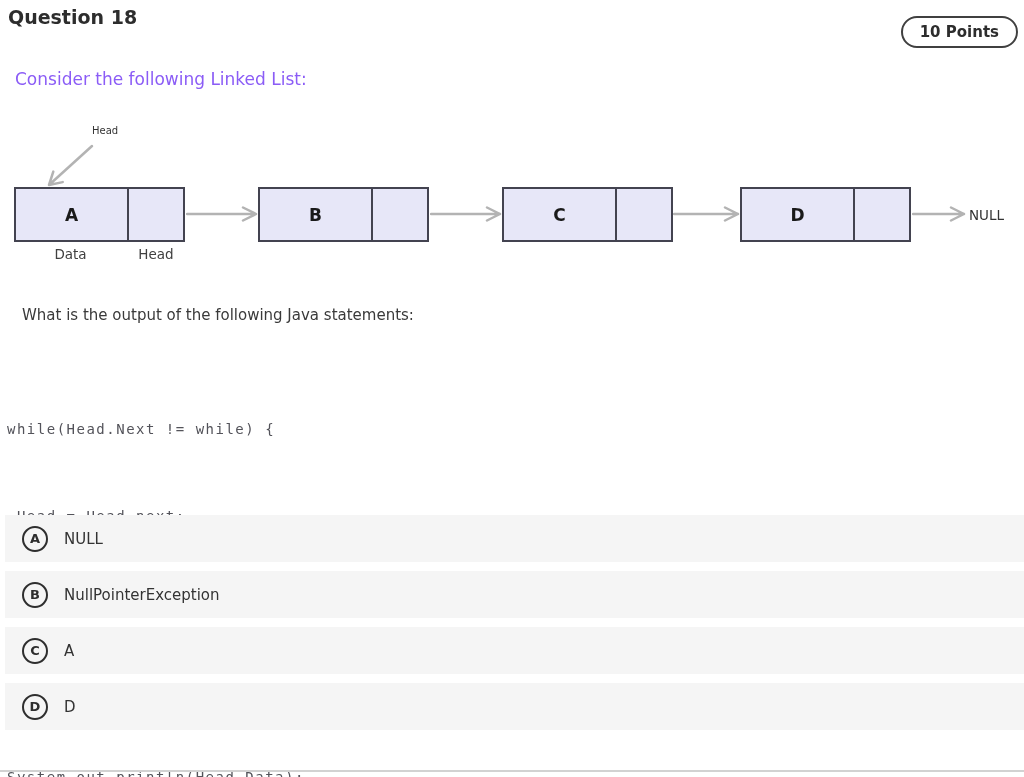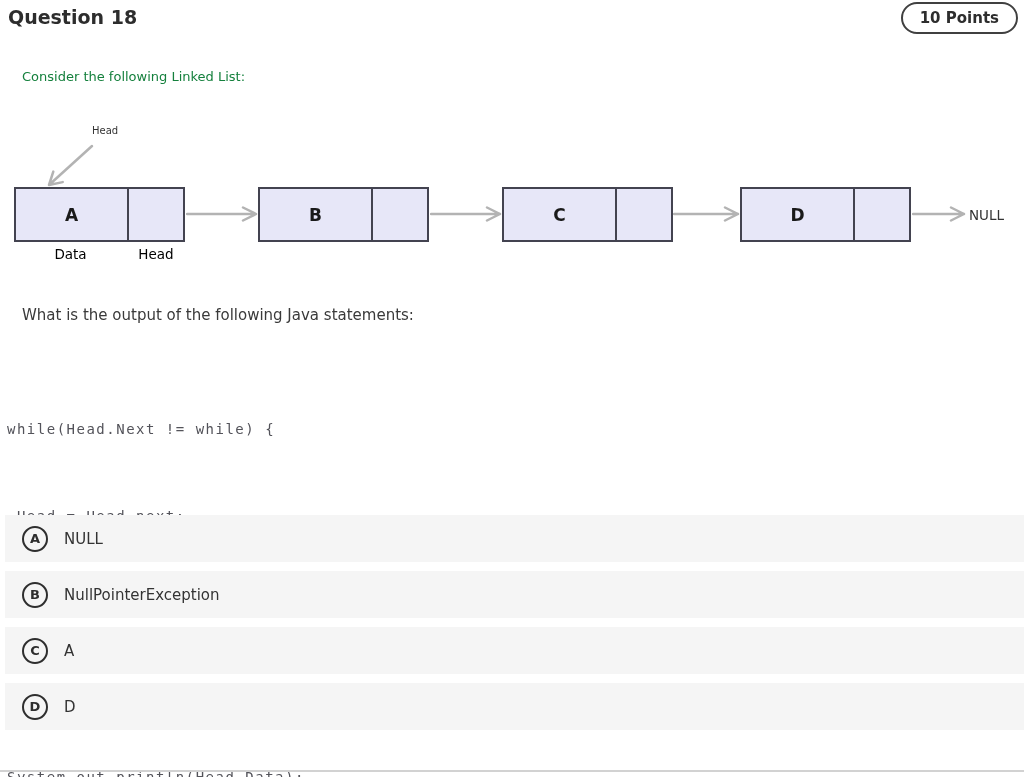--- a/index.html
+++ b/index.html
@@ -4,45 +4,45 @@
 <style>
   * { margin:0; padding:0; box-sizing:border-box; }
   html,body { background:#ffffff; }
   .page {
     position:relative; width:1024px; height:777px; background:#ffffff;
     font-family:"DejaVu Sans","Liberation Sans",sans-serif; color:#3a3a3a;
     overflow:hidden;
   }
   .q-title { position:absolute; left:8px; top:6px; font-size:19px; font-weight:bold; color:#2d2d2d; }
   .points-badge {
-    position:absolute; right:6px; top:2px; height:32px; padding:0 17px;
+    position:absolute; right:6px; top:16px; height:32px; padding:0 17px;
     border:2px solid #404040; border-radius:17px;
     display:flex; align-items:center; font-size:15px; font-weight:bold; color:#2d2d2d; background:#fff;
   }
-  .intro-text { position:absolute; left:22px; top:69px; font-size:13px; color:#15803d; }
+  .intro-text { position:absolute; left:15px; top:69px; font-size:17px; color:#8b5cf6; }
   .question-text { position:absolute; left:22px; top:306px; font-size:15px; color:#3a3a3a; }
 
   
   .diagram { position:absolute; left:0; top:120px; width:1024px; height:165px; }
   .head-label { position:absolute; left:92px; top:5px; font-size:10px; color:#333; }
   .head-arrow { position:absolute; left:40px; top:23px; }
   .ll-node {
     position:absolute; top:67px; width:171px; height:55px;
     background:#e7e7f8; border:2px solid #434350; display:flex;
   }
   .ll-node .data-cell {
     width:113px; border-right:2px solid #434350;
     display:flex; align-items:center; justify-content:center;
     font-size:17px; font-weight:bold; color:#1a1a1a;
   }
   .ll-node .next-cell { flex:1; }
   .node-a { left:14px; } .node-b { left:258px; } .node-c { left:502px; } .node-d { left:740px; }
   .link-arrow { position:absolute; top:85px; }
   .arrow-1 { left:186px; } .arrow-2 { left:430px; } .arrow-3 { left:673px; } .arrow-4 { left:912px; }
-  .cell-caption { position:absolute; top:126px; font-size:13.5px; color:#000000; text-align:center; }
+  .cell-caption { position:absolute; top:126px; font-size:13.5px; color:#404040; text-align:center; }
   .caption-data { left:14px; width:113px; }
   .caption-next { left:127px; width:58px; }
   .null-label { position:absolute; left:969px; top:87px; font-size:13.5px; color:#333; }
 
   
   .code-block {
     position:absolute; left:7px; top:357px;
     font-family:"DejaVu Sans Mono","Liberation Mono",monospace;
     font-size:14px; line-height:29px; letter-spacing:1.5px; color:#53535a;
     white-space:pre;

